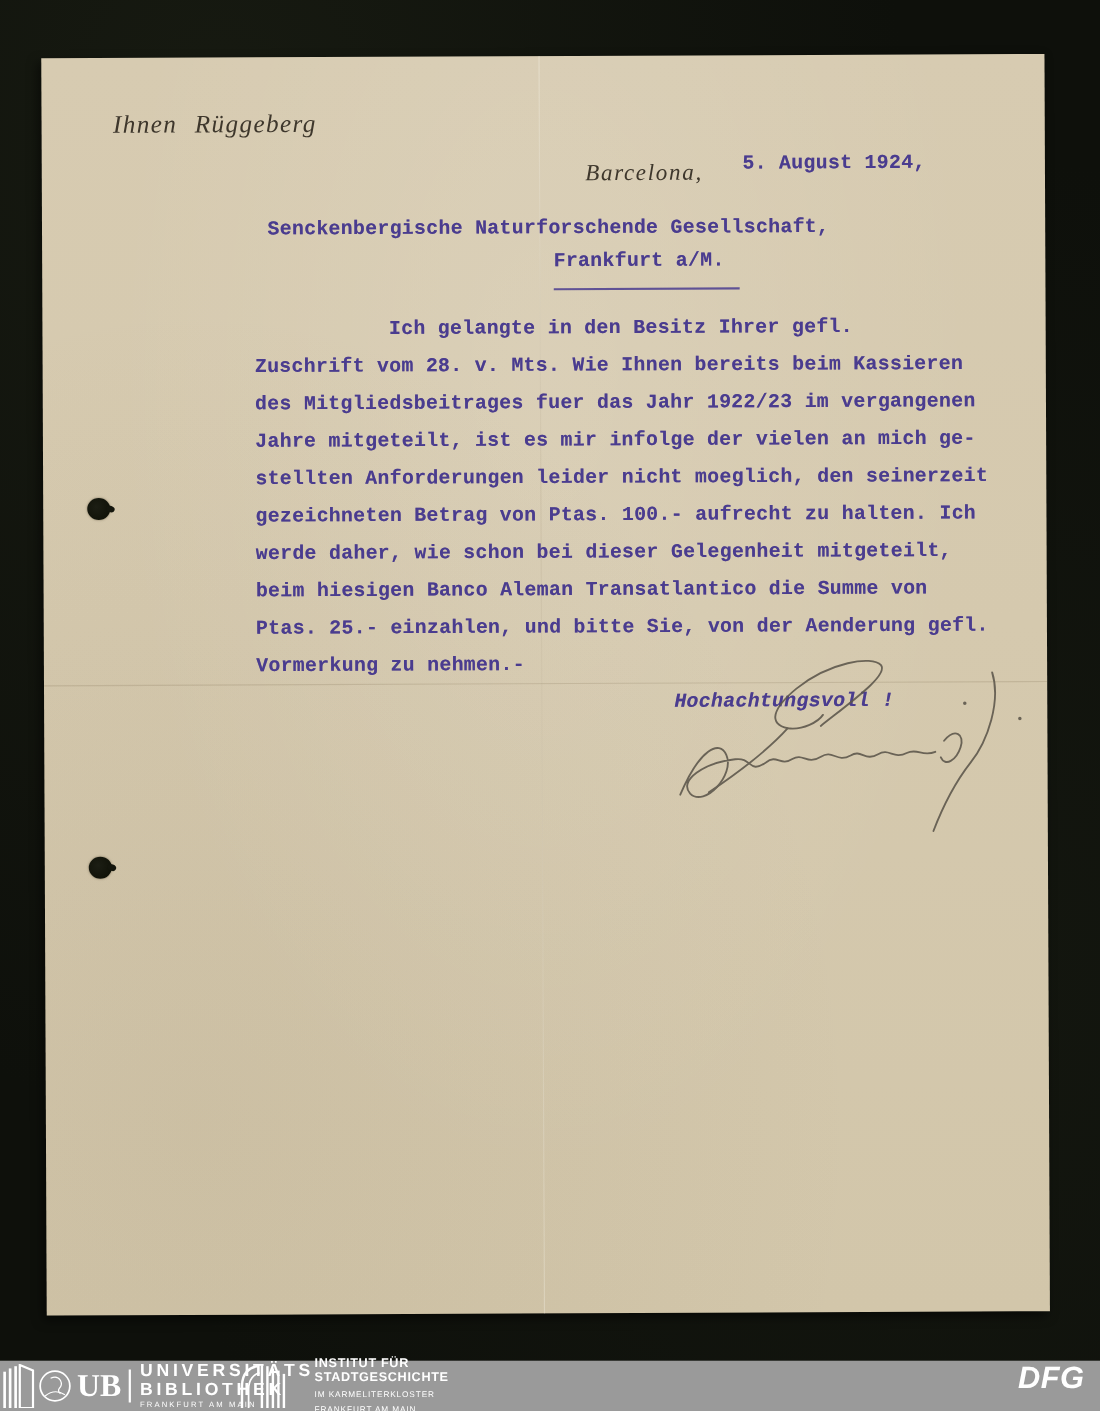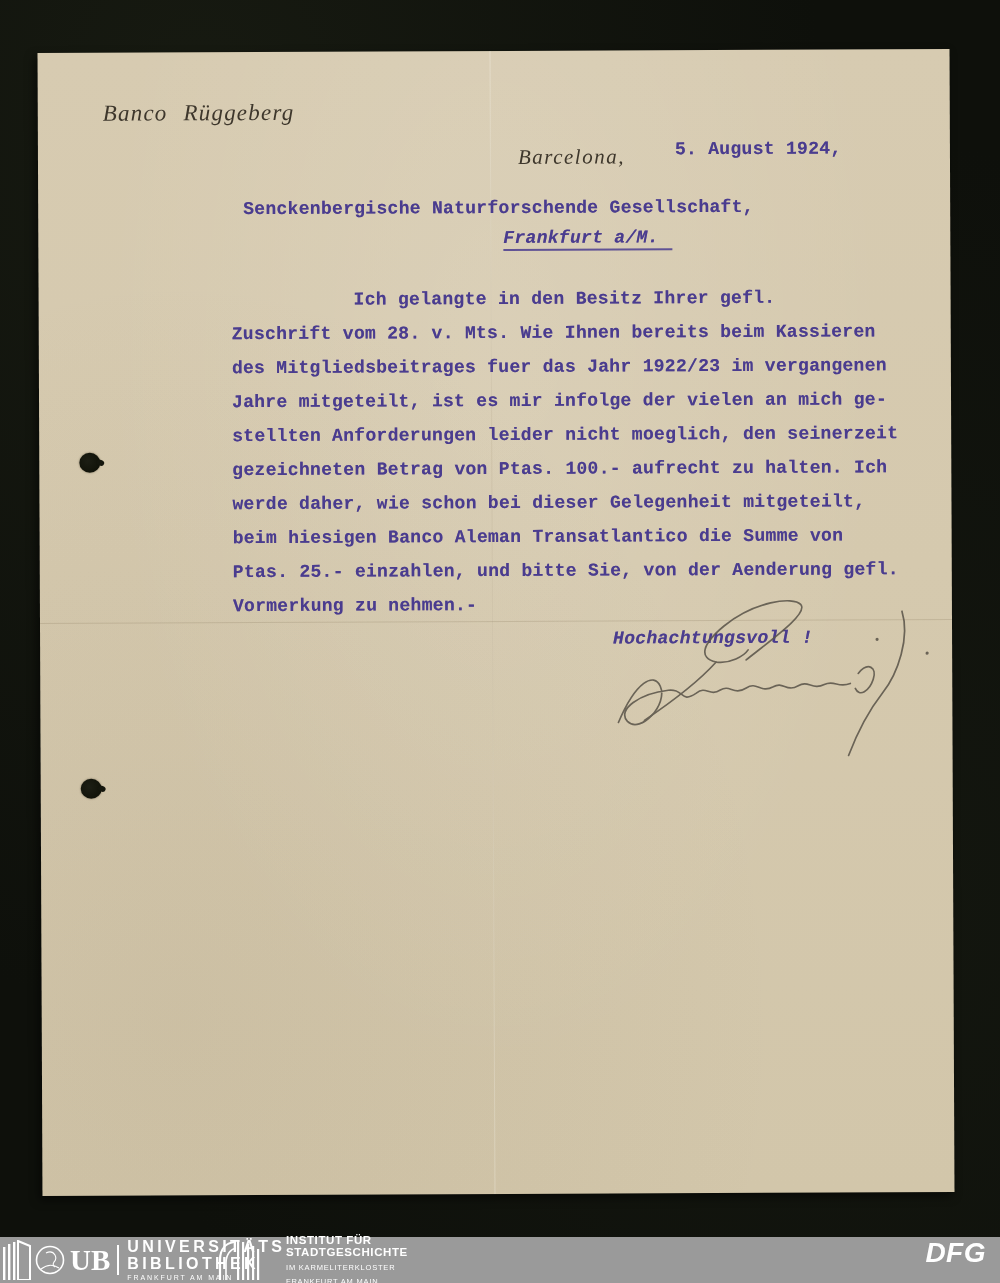--- a/index.html
+++ b/index.html
@@ -34,29 +34,29 @@
     background:radial-gradient(circle at 40% 40%, #1c1e14 0%, #111309 70%);
     box-shadow:0 0 2px rgba(60,50,30,0.6);}
   .punch::after{content:"";position:absolute;right:-4px;top:7px;width:8px;height:6px;
     border-radius:50%;background:#14160d;transform:rotate(20deg);}
   .hole-1{left:40px;top:400px;}
   .hole-2{left:40px;top:726px;}
 
   
   .printed{font-family:"Liberation Serif","DejaVu Serif",serif;font-style:italic;color:#3e372c;position:absolute;}
   .letterhead{left:65px;top:48px;font-size:23px;letter-spacing:1.2px;word-spacing:9px;font-weight:bold;font-weight:500;}
-  .place{left:480px;top:94px;font-size:21px;letter-spacing:1.5px;}
+  .place{left:494px;top:94px;font-size:21px;letter-spacing:1.5px;}
 
   .typed{position:absolute;font-family:"Liberation Mono","DejaVu Sans Mono",monospace;
     font-weight:bold;color:#4a3c8f;font-size:18px;letter-spacing:0.3px;white-space:pre;
     text-shadow:0 0 0.6px rgba(74,60,143,0.55);}
   .date-line{left:637px;top:89px;}
   .recipient1{left:205px;top:147px;}
   .recipient2{left:465px;top:177px;border-bottom:2px solid rgba(74,60,143,0.85);
-    padding-right:14px;padding-bottom:1px;font-style:italic;}
+    padding-right:14px;padding-bottom:14px;}
   .body-block{position:absolute;left:193px;top:231px;width:690px;}
   .bline{height:34px;line-height:34px;font-family:"Liberation Mono","DejaVu Sans Mono",monospace;
     font-weight:bold;color:#4a3c8f;font-size:18px;letter-spacing:0.3px;white-space:pre;
     text-shadow:0 0 0.6px rgba(74,60,143,0.55);}
   .bline.indent{text-indent:122px;}
   .closing{left:573px;top:578px;font-style:italic;}
 
   .signature{position:absolute;left:556px;top:542px;width:344px;height:172px;opacity:0.88;}
   .signature path{fill:none;stroke:#5c564b;stroke-width:1.7;stroke-linecap:round;}
   .signature circle{fill:#5c564b;}
@@ -84,21 +84,21 @@
 <body>
 
 <div class="scan">
 
   <div class="paper">
     <div class="fold fold-v"></div>
     <div class="fold fold-h"></div>
     <div class="punch hole-1"></div>
     <div class="punch hole-2"></div>
 
-    <div class="printed letterhead">Banco Rüggeberg</div>
+    <div class="printed letterhead">Ihnen Rüggeberg</div>
     <div class="printed place">Barcelona,</div>
     <div class="typed date-line">5. August 1924,</div>
 
     <div class="typed recipient1">Senckenbergische Naturforschende Gesellschaft,</div>
     <div class="typed recipient2">Frankfurt a/M.</div>
 
     <div class="body-block">
       <div class="bline indent">Ich gelangte in den Besitz Ihrer gefl.</div>
       <div class="bline">Zuschrift vom 28. v. Mts. Wie Ihnen bereits beim Kassieren</div>
       <div class="bline">des Mitgliedsbeitrages fuer das Jahr 1922/23 im vergangenen</div>

